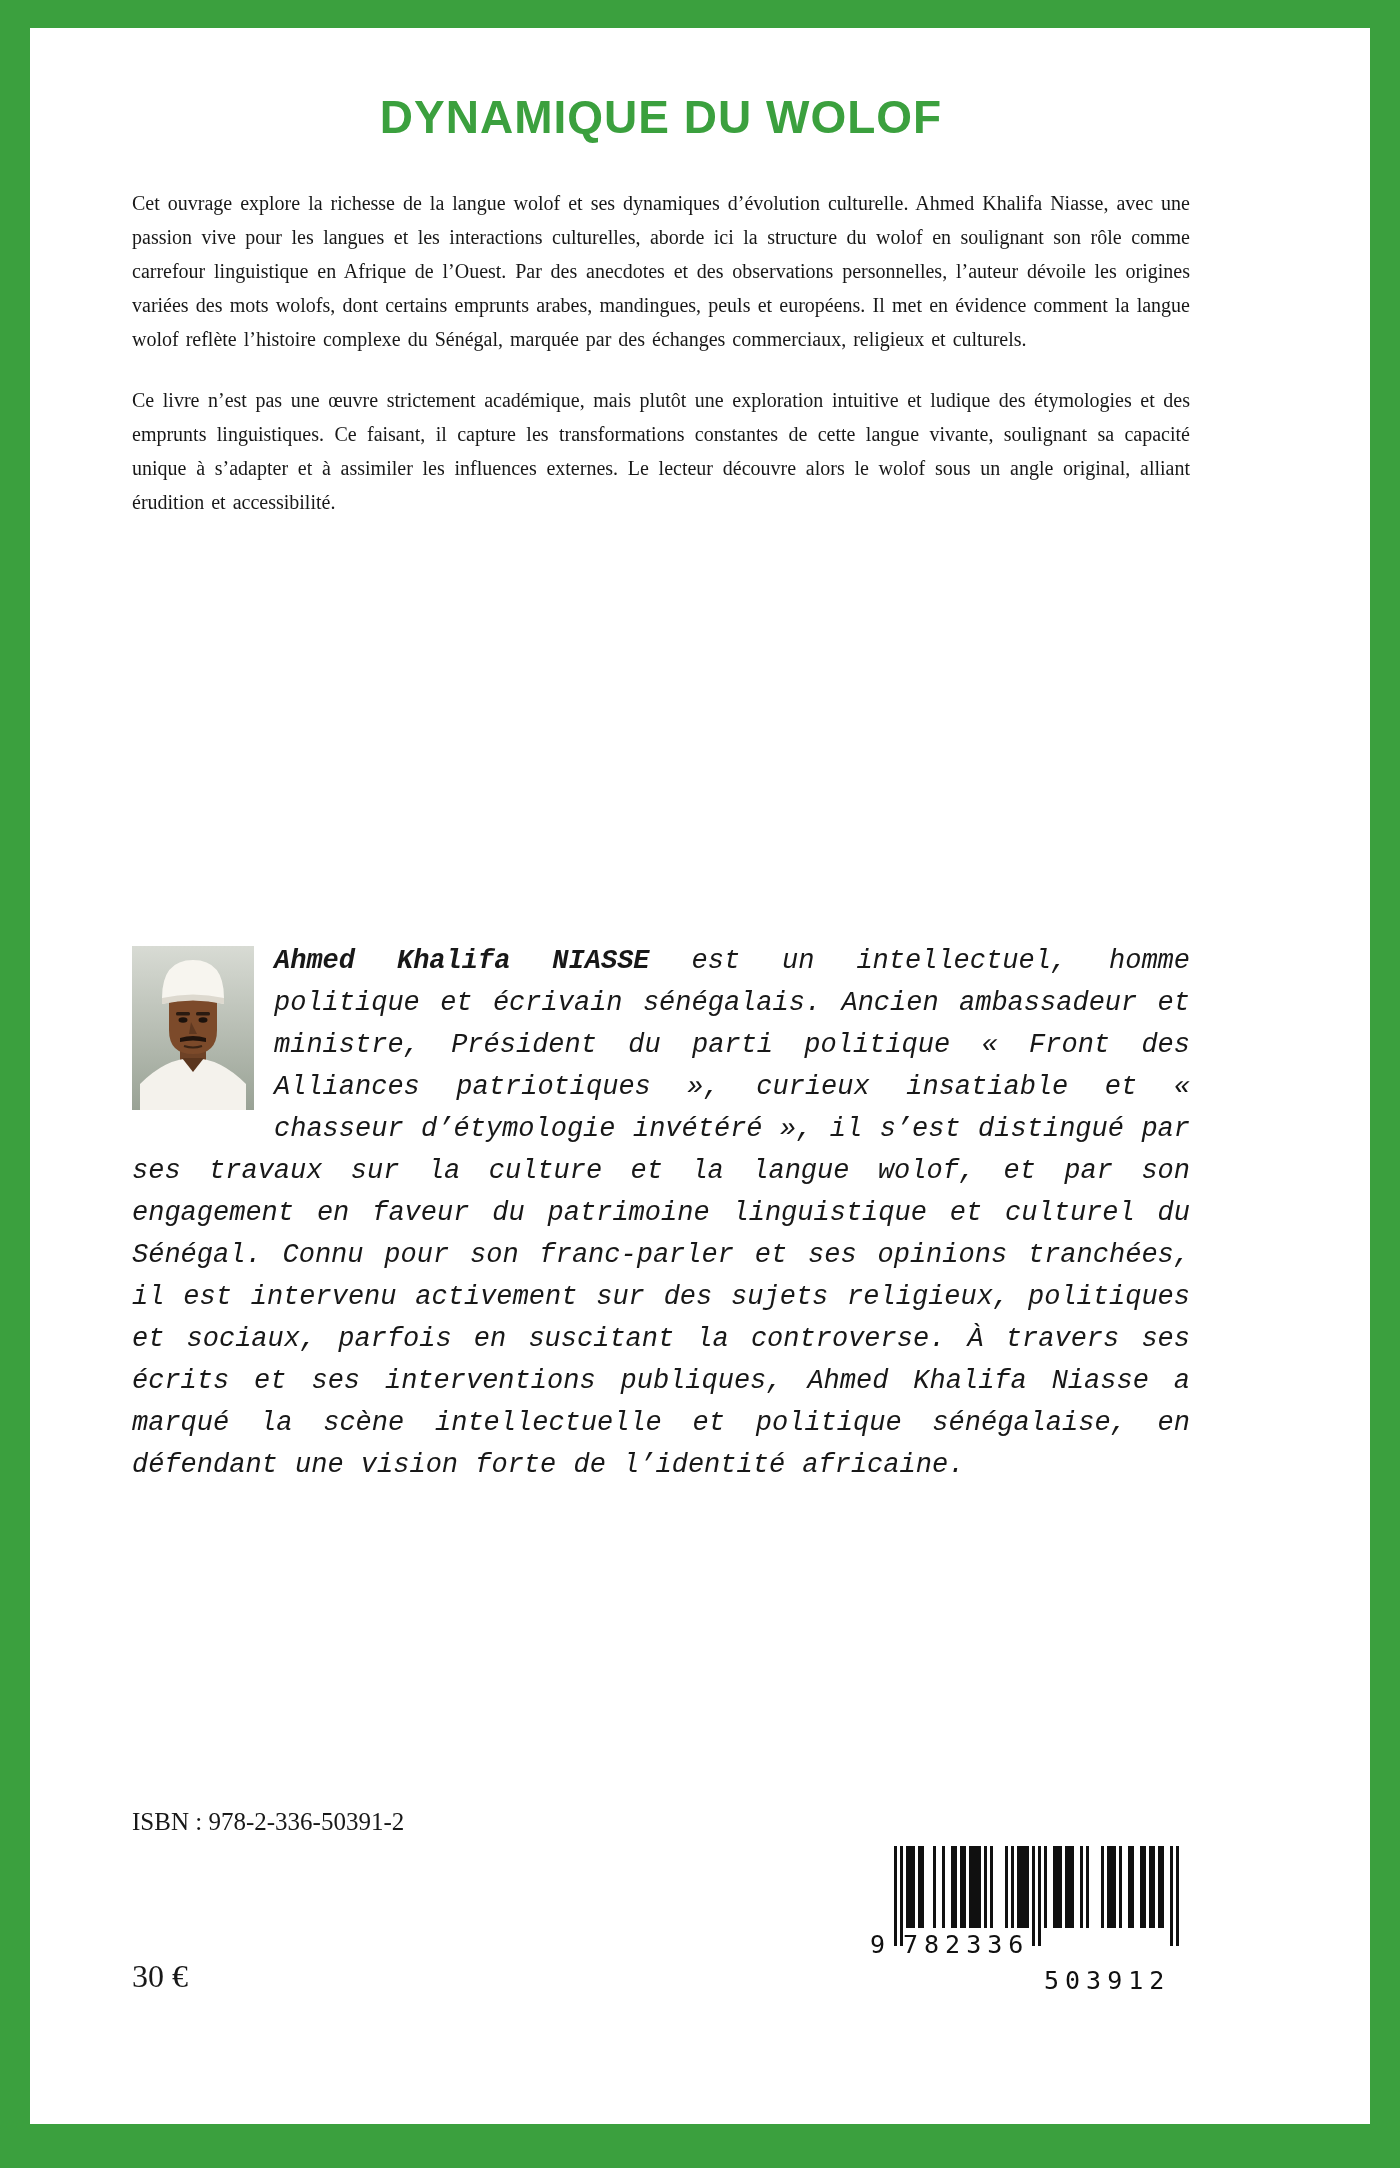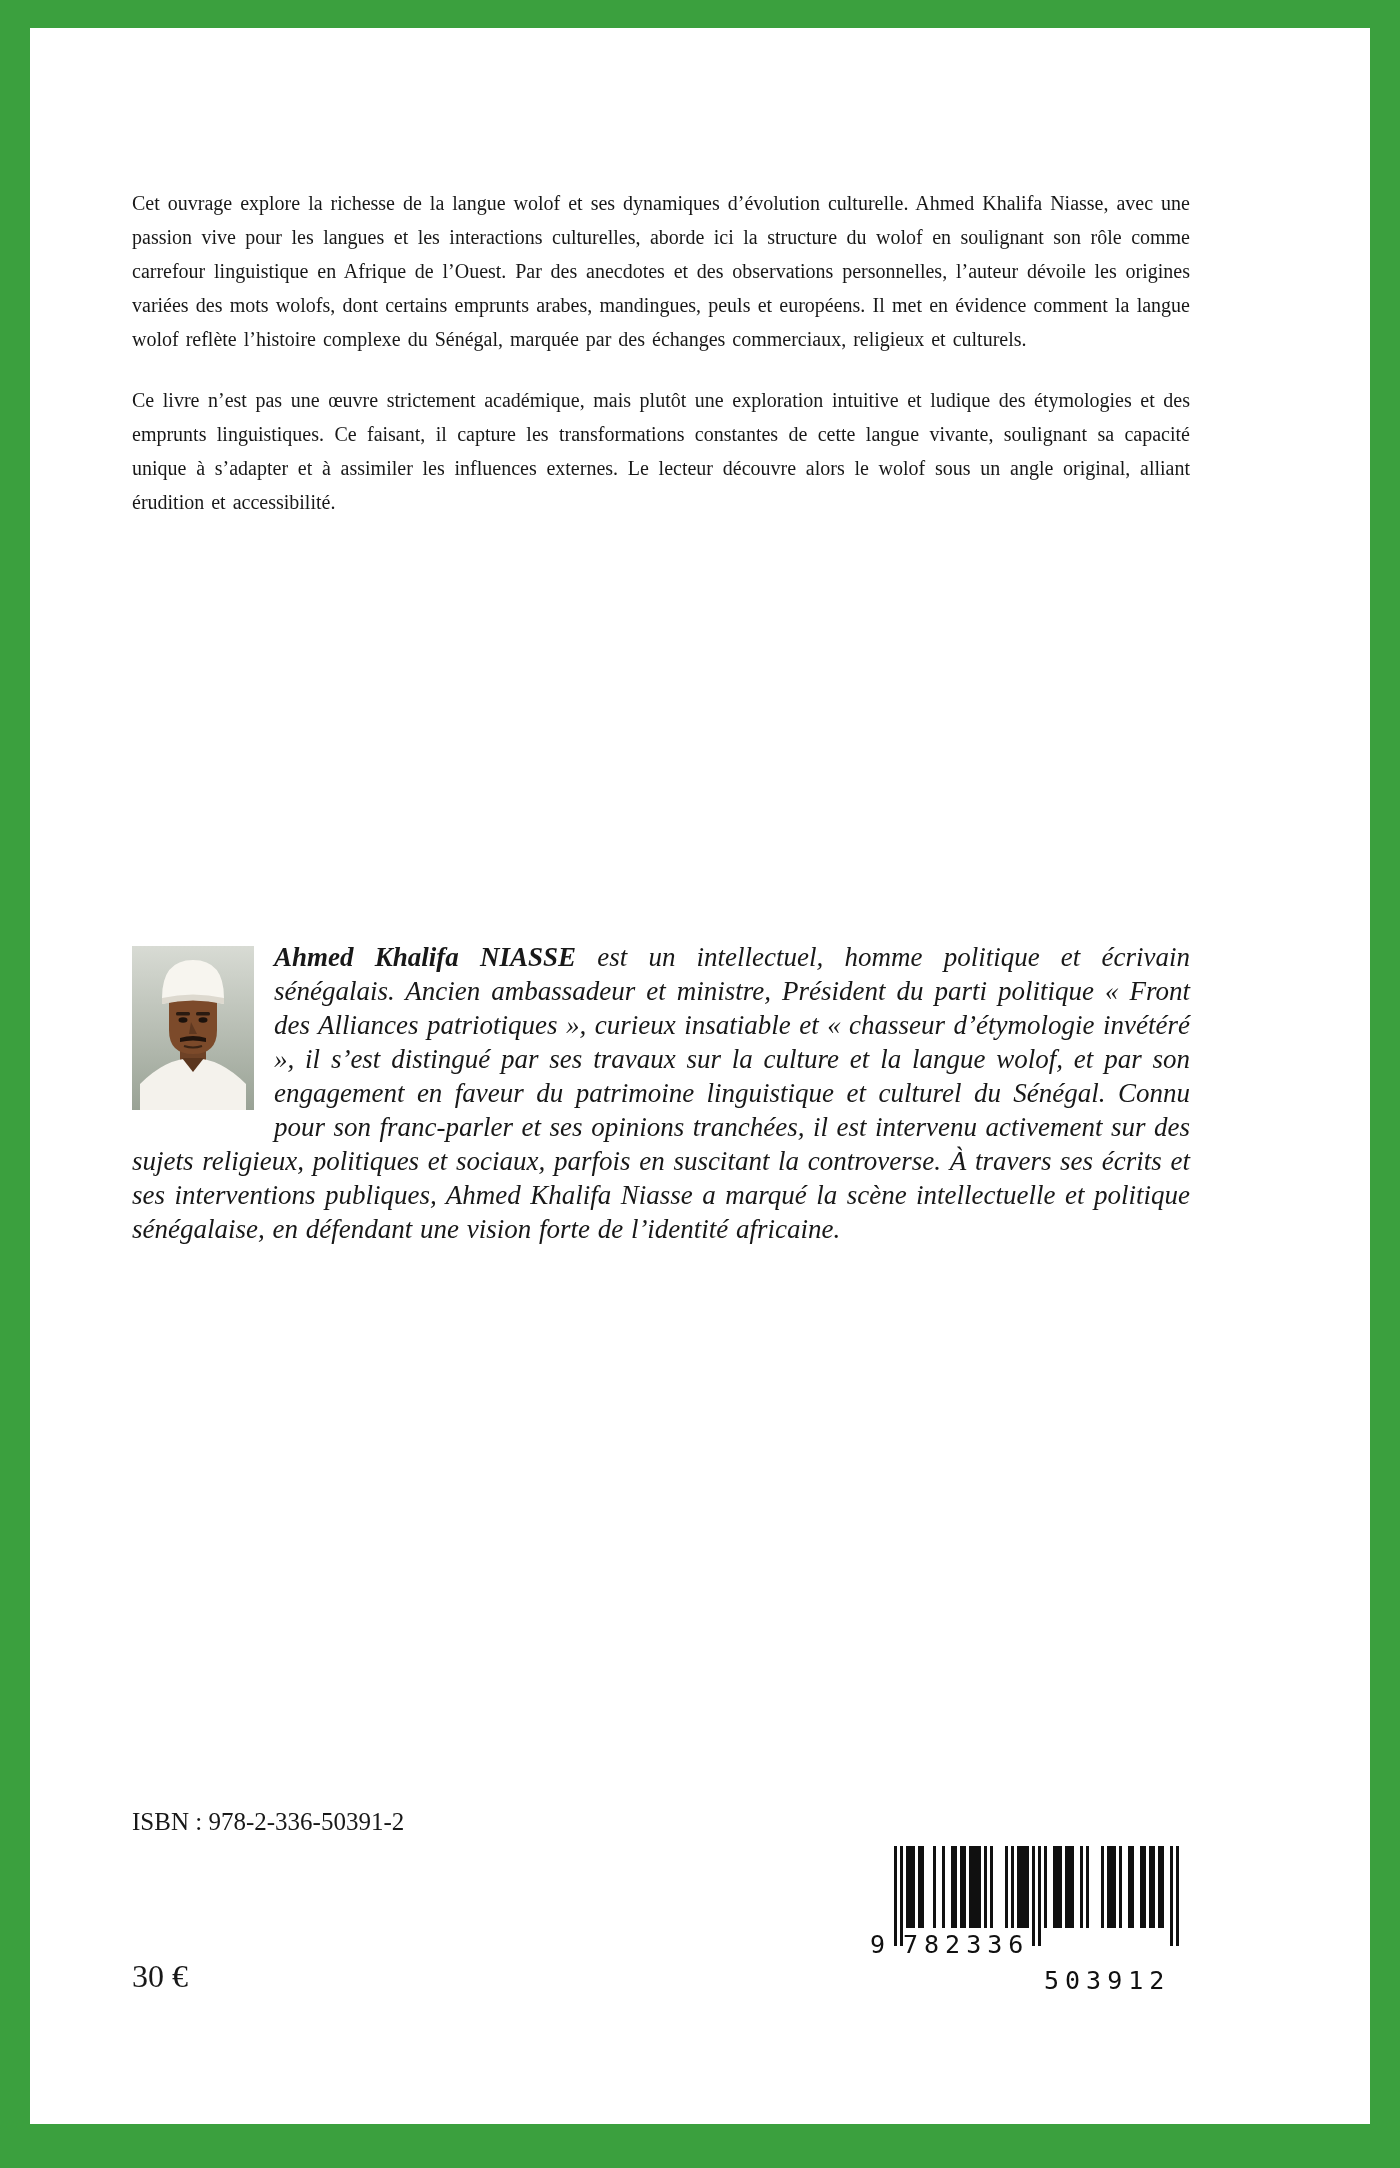--- a/index.html
+++ b/index.html
@@ -48,24 +48,25 @@
   }
   .photo {
     float:left;
     width:122px; height:164px;
     margin:6px 20px 8px 0;
     overflow:hidden;
   }
   .photo svg { display:block; width:100%; height:100%; }
   .bio-text {
     font-size:27px;
-    line-height:34px;
+    line-height:42px;
     font-style:italic;
     text-align:justify;
     word-spacing:1px;
+    font-family:Liberation Mono, monospace;
   }
   .bio-text strong { font-weight:700; font-style:italic; }
   .isbn {
     position:absolute;
     left:102px; top:1780px;
     font-size:25px;
   }
   .price {
     position:absolute;
     left:102px; top:1930px;
@@ -90,20 +91,21 @@
   .bc-first { left:2px; }
   .bc-g1 { left:35px; width:126px; text-align:left; letter-spacing:6px; }
   .bc-g2 { left:176px; width:126px; text-align:center; letter-spacing:6px;margin-top:36px; }
 </style>
 </head>
 <body>
 
 <div class="page">
   <div class="panel">
 
+    <h1 class="title">DYNAMIQUE DU WOLOF</h1>
 
     <div class="synopsis">
       <p>Cet ouvrage explore la richesse de la langue wolof et ses dynamiques d’évolution culturelle. Ahmed Khalifa Niasse, avec une passion vive pour les langues et les interactions culturelles, aborde ici la structure du wolof en soulignant son rôle comme carrefour linguistique en Afrique de l’Ouest. Par des anecdotes et des observations personnelles, l’auteur dévoile les origines variées des mots wolofs, dont certains emprunts arabes, mandingues, peuls et européens. Il met en évidence comment la langue wolof reflète l’histoire complexe du Sénégal, marquée par des échanges commerciaux, religieux et culturels.</p>
       <p>Ce livre n’est pas une œuvre strictement académique, mais plutôt une exploration intuitive et ludique des étymologies et des emprunts linguistiques. Ce faisant, il capture les transformations constantes de cette langue vivante, soulignant sa capacité unique à s’adapter et à assimiler les influences externes. Le lecteur découvre alors le wolof sous un angle original, alliant érudition et accessibilité.</p>
     </div>
 
     <div class="bio">
       <div class="photo">
         <svg viewBox="0 0 122 164" preserveAspectRatio="none">
           <defs>

